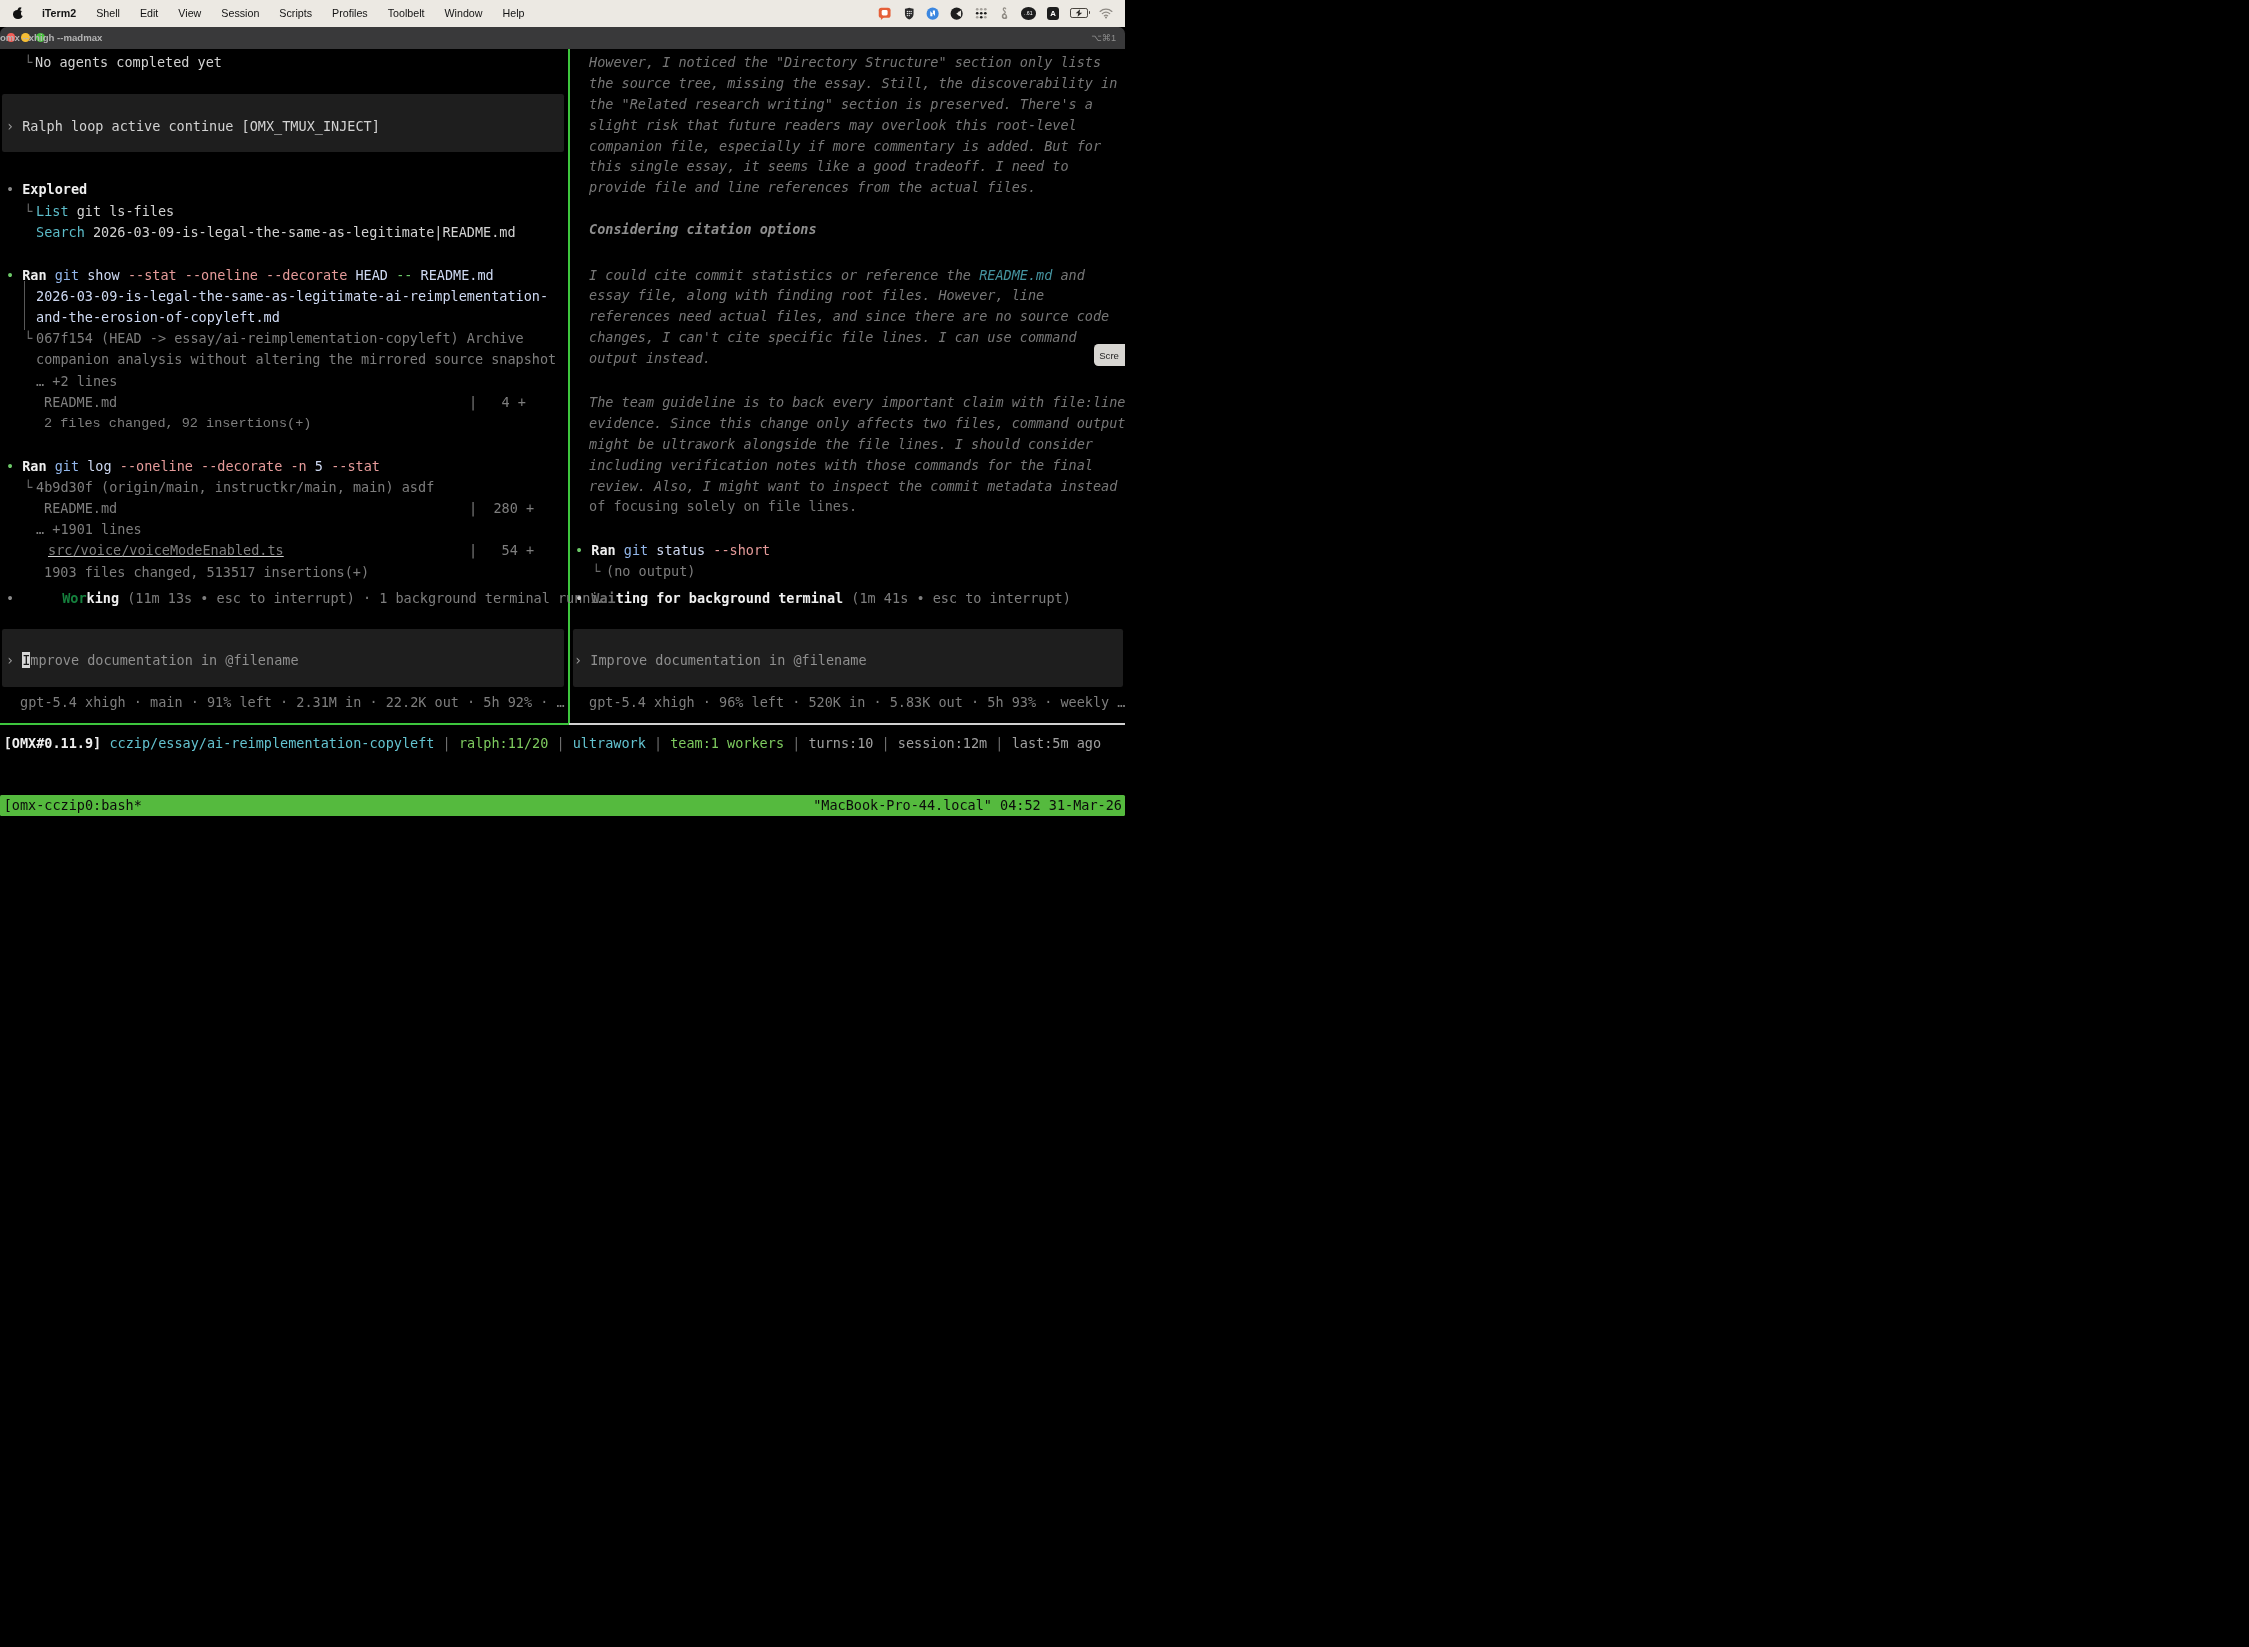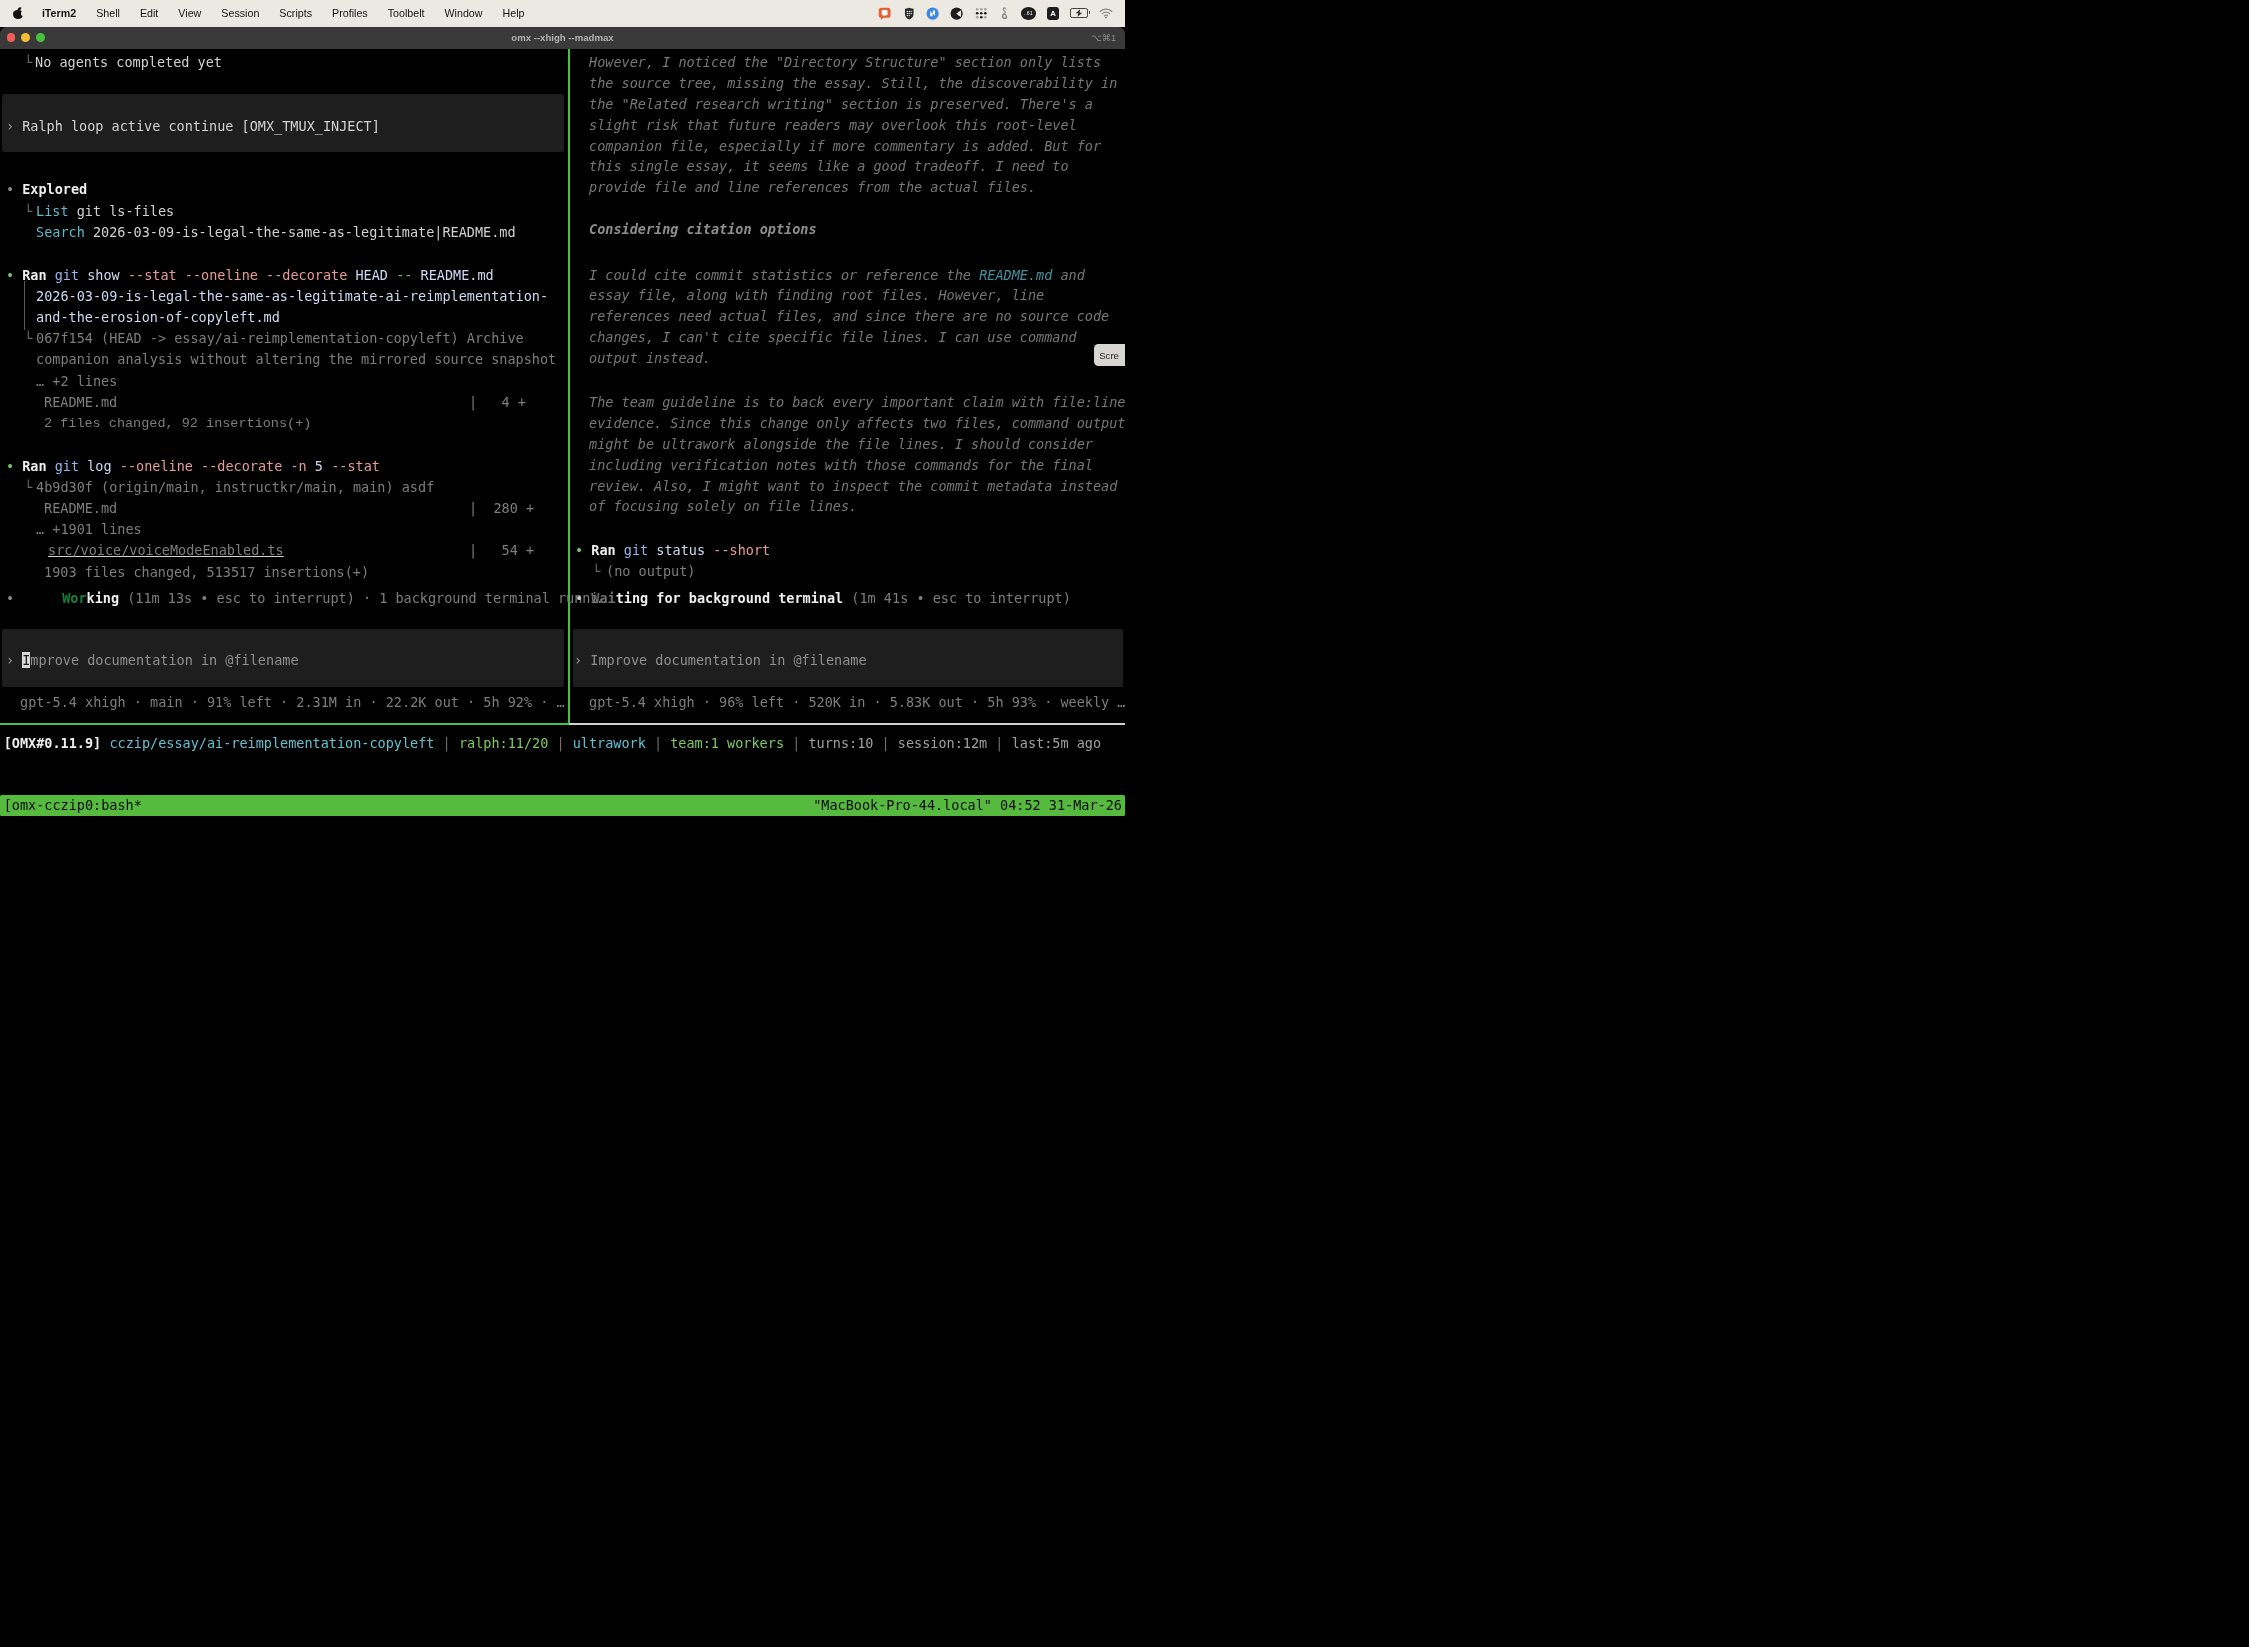--- a/index.html
+++ b/index.html
@@ -31,21 +31,21 @@
   .battery:after{content:"";position:absolute;right:-3px;top:1.8px;width:1.5px;height:3px;background:#48443e;border-radius:0 0.7px 0.7px 0;}
   
   .titlebar{
     position:absolute;top:26.6px;left:0;width:1125px;height:22px;
     background:#39393a;border-radius:6.6px 6.6px 0 0;z-index:30;
   }
   .tl{position:absolute;top:6.6px;width:8.9px;height:8.9px;border-radius:50%;}
   .tl.red{left:6.6px;background:#f25e57;}
   .tl.yellow{left:21.4px;background:#f5bd34;}
   .tl.green{left:36px;background:#49c13f;}
-  .win-title{position:absolute;top:0;left:0;right:0;height:38px;line-height:22px;text-align:center;
+  .win-title{position:absolute;top:0;left:0;right:0;height:38px;line-height:22px;text-align:left;
     color:#b4b4b4;font-size:9.6px;font-weight:bold;}
   .win-shortcut{position:absolute;top:0;right:8.9px;height:22px;line-height:22px;color:#8f8f8f;font-size:9.2px;}
   
   .terminal{
     position:absolute;top:49px;left:0;width:1125px;height:746px;
     background:#000;overflow:hidden;z-index:10;
   }
   .tbox{position:absolute;background:#1e1e1e;border-radius:2.2px;}
   .box-ralph{left:1.5px;top:45px;width:562px;height:58px;}
   .box-prompt-l{left:1.5px;top:580px;width:562px;height:58px;}
@@ -228,21 +228,21 @@
       <div class="tline" style="top: 216px; left: 589px;"><span style="color: rgb(119, 119, 119); font-style: italic;">I could cite commit statistics or reference the </span><span style="color: rgb(68, 146, 158); font-style: italic;">README.md</span><span style="color: rgb(119, 119, 119); font-style: italic;"> and</span></div>
       <div class="tline" style="top: 236px; left: 589px;"><span style="color: rgb(119, 119, 119); font-style: italic;">essay file, along with finding root files. However, line</span></div>
       <div class="tline" style="top: 257px; left: 589px;"><span style="color: rgb(119, 119, 119); font-style: italic;">references need actual files, and since there are no source code</span></div>
       <div class="tline" style="top: 278px; left: 589px;"><span style="color: rgb(119, 119, 119); font-style: italic;">changes, I can't cite specific file lines. I can use command</span></div>
       <div class="tline" style="top: 299px; left: 589px;"><span style="color: rgb(119, 119, 119); font-style: italic;">output instead.</span></div>
       <div class="tline" style="top: 343px; left: 589px;"><span style="color: rgb(119, 119, 119); font-style: italic;">The team guideline is to back every important claim with file:line</span></div>
       <div class="tline" style="top: 364px; left: 589px;"><span style="color: rgb(119, 119, 119); font-style: italic;">evidence. Since this change only affects two files, command output</span></div>
       <div class="tline" style="top: 385px; left: 589px;"><span style="color: rgb(119, 119, 119); font-style: italic;">might be ultrawork alongside the file lines. I should consider</span></div>
       <div class="tline" style="top: 406px; left: 589px;"><span style="color: rgb(119, 119, 119); font-style: italic;">including verification notes with those commands for the final</span></div>
       <div class="tline" style="top: 427px; left: 589px;"><span style="color: rgb(119, 119, 119); font-style: italic;">review. Also, I might want to inspect the commit metadata instead</span></div>
-      <div class="tline" style="top: 447px; left: 589px;"><span style="color: rgb(119, 119, 119); font-style: italic;">of focusing solely on file lines.</span></div>
+      <div class="tline" style="top: 447px; left: 589px;"><span style="color: rgb(119, 119, 119); ">of focusing solely on file lines.</span></div>
       <div class="tline" style="top: 491px; left: 575px;"><span style="color: rgb(108, 200, 104);">• </span><span style="color: rgb(239, 239, 239); font-weight: bold;">Ran</span><span style="color: rgb(210, 210, 210);"> </span><span style="color: rgb(146, 182, 234);">git</span><span style="color: rgb(210, 210, 210);"> </span><span style="color: rgb(206, 217, 242);">status</span><span style="color: rgb(210, 210, 210);"> </span><span style="color: rgb(230, 155, 154);">--short</span></div>
       <div class="tline" style="top: 512px; left: 592px;"><span style="color: rgb(107, 107, 107);">└</span></div>
       <div class="tline" style="top: 512px; left: 606px;"><span style="color: rgb(126, 126, 126);">(no output)</span></div>
       <div class="tline" style="top: 539px; left: 575px;"><span style="color: rgb(201, 201, 201);">• </span><span style="color: rgb(110, 110, 110); font-weight: bold;">Wai</span><span style="color: rgb(239, 239, 239); font-weight: bold;">ting for background terminal</span><span style="color: rgb(126, 126, 126);"> (1m 41s • esc to interrupt)</span></div>
       <div class="tline" style="top: 601px; left: 574px;"><span style="color: rgb(156, 156, 156);">› </span><span style="color: rgb(143, 143, 143);">Improve documentation in @filename</span></div>
       <div class="tline" style="top: 643px; left: 589px;"><span style="color: rgb(126, 126, 126);">gpt-5.4 xhigh · 96% left · 520K in · 5.83K out · 5h 93% · weekly …</span></div>
       <div class="tline" style="top: 684px; left: 3.7px;"><span style="color: rgb(239, 239, 239); font-weight: bold;">[OMX#0.11.9]</span><span style="color: rgb(160, 160, 160);"> </span><span style="color: rgb(99, 194, 207);">cczip/essay/ai-reimplementation-copyleft</span><span style="color: rgb(110, 110, 110);"> | </span><span style="color: rgb(126, 203, 95);">ralph:11/20</span><span style="color: rgb(110, 110, 110);"> | </span><span style="color: rgb(99, 194, 207);">ultrawork</span><span style="color: rgb(110, 110, 110);"> | </span><span style="color: rgb(126, 203, 95);">team:1 workers</span><span style="color: rgb(110, 110, 110);"> | </span><span style="color: rgb(160, 160, 160);">turns:10</span><span style="color: rgb(110, 110, 110);"> | </span><span style="color: rgb(160, 160, 160);">session:12m</span><span style="color: rgb(110, 110, 110);"> | </span><span style="color: rgb(160, 160, 160);">last:5m ago</span></div>
     </div>
   <div class="overlay-chip">Scre</div>
 </div>

